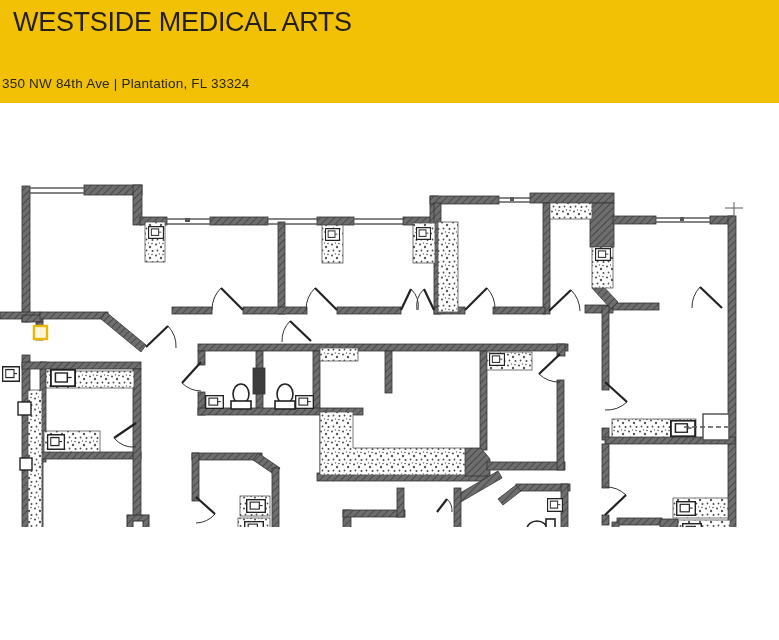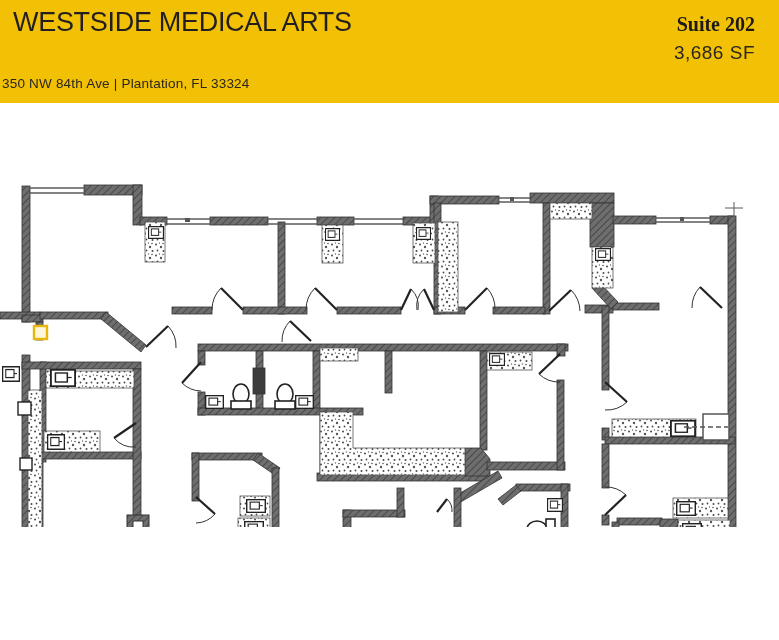--- a/index.html
+++ b/index.html
@@ -21,24 +21,20 @@
   .fix{stroke:#222;fill:#fff;}
 </style>
 </head>
 <body>
 
 <div id="stage">
 
   <div id="hdr">
     <div class="title">WESTSIDE MEDICAL ARTS</div>
     <div class="addr">350 NW 84th Ave  |  Plantation, FL 33324</div>
-    <div class="right">
-      <div class="suite">Suite 202</div>
-      <div class="area">3,686 SF</div>
-    </div>
   </div>
 
   <svg id="plan" width="779" height="640" viewBox="0 0 779 640">
     <defs>
       <pattern id="hatch" width="5" height="5" patternUnits="userSpaceOnUse" patternTransform="rotate(45)">
         <rect width="5" height="5" fill="#6e6e6e"></rect>
         <line x1="0" y1="0" x2="0" y2="5" stroke="#3f3f3f" stroke-width="1.6"></line>
       </pattern>
       <pattern id="stip" width="11" height="11" patternUnits="userSpaceOnUse">
         <rect width="11" height="11" fill="#ffffff"></rect>

